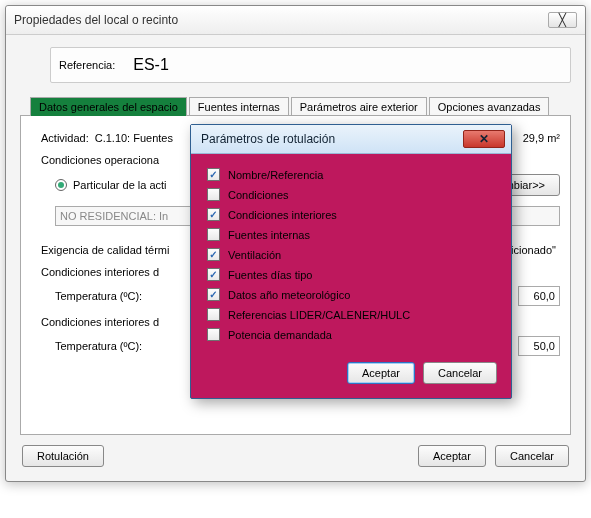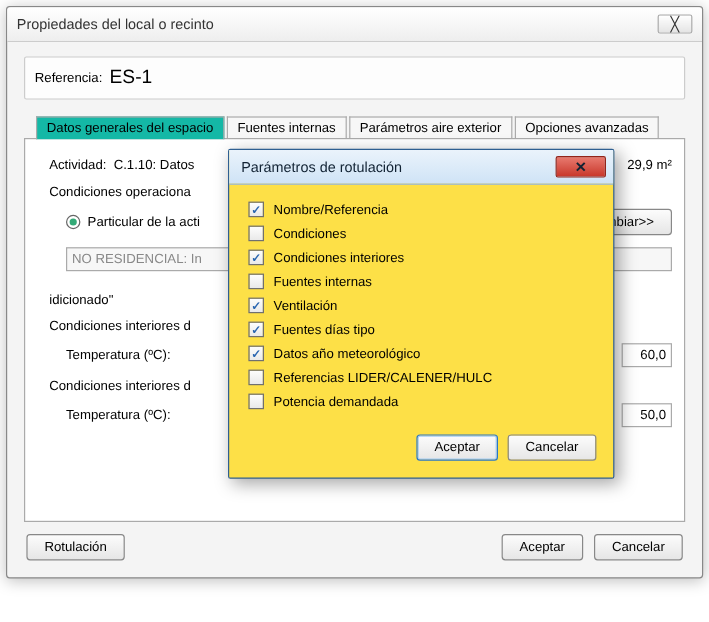--- a/index.html
+++ b/index.html
@@ -2,40 +2,40 @@
 <html><head>
 <meta charset="utf-8">
 <style>
 * { box-sizing: border-box; font-family: "Segoe UI", Tahoma, sans-serif; font-size: 11px; }
 body { margin: 0; padding: 5px; background: #fff; width: 591px; height: 518px; position: relative; }
 .outer-window { border: 1px solid #888; border-radius: 3px; background: #f4f4f4; box-shadow: 0 2px 12px rgba(0,0,0,.25); padding: 0; }
 .titlebar { background: linear-gradient(#fff,#eee); border-bottom: 1px solid #ccc; padding: 6px 8px; display: flex; justify-content: space-between; align-items: center; border-radius: 3px 3px 0 0; }
 .titlebar span { font-size: 12px; color: #333; }
 .close-x { border: 1px solid #aaa; border-radius: 2px; padding: 0 10px; background: linear-gradient(#fff,#e4e4e4); color: #555; font-family: Arial; font-size: 11px; }
 .content-pad { padding: 12px 14px 14px 14px; }
-.ref-field { border: 1px solid #ccc; background: #fdfdfd; padding: 6px 8px; display: flex; align-items: center; gap: 4px; border-radius: 2px; }
+.ref-field { border: 1px solid #ccc; background: #fdfdfd; padding: 6px 8px; display: flex; align-items: center; gap: 16px; border-radius: 2px; margin-left: 30px; }
 .ref-field input { border: none; background: transparent; flex: 1; font-size: 16px; padding: 2px; }
 .tabbar { display: flex; margin: 14px 0 0 10px; }
 .tab { padding: 3px 8px; border: 1px solid #aaa; background: #f7f7f7; margin-right: 2px; border-bottom: none; font-size: 11px; }
-.tab.active { background: #14b8a6; position: relative; z-index: 2; }
+.tab.active { background: #15803d; position: relative; z-index: 2; }
 .tab-body { border: 1px solid #aaa; background: #fff; margin-top: -1px; padding: 16px 10px 12px 10px; min-height: 320px; position: relative; }
 .field-row { display: flex; align-items: center; gap: 6px; margin-bottom: 10px; padding-left: 10px; }
 .sub-indent { padding-left: 24px; }
 .group-label { margin: 10px 0 8px 10px; color: #000; }
 .input-box { border: 1px solid #aaa; background: #fff; padding: 2px 4px; height: 20px; display: flex; align-items: center; }
 .input-box.disabled { color: #888; background: #f7f7f7; }
 .btn { border: 1px solid #888; border-radius: 3px; padding: 2px 14px; background: linear-gradient(#fcfcfc,#e6e6e6); min-width: 68px; height: 22px; display: inline-flex; align-items: center; justify-content: center; font-size: 11px; }
 .btn.default { border: 1px solid #2b77c7; box-shadow: 0 0 0 1px #a6cdf3 inset; }
 .bottom-buttons { display: flex; justify-content: space-between; margin-top: 10px; padding: 0 2px; }
 .temp-input { width: 42px; text-align: right; padding-right: 4px; }
 .radio { width: 12px; height: 12px; border: 1px solid #666; border-radius: 50%; display: inline-flex; align-items: center; justify-content: center; background: #fff; }
 .radio .dot { width: 6px; height: 6px; background: #3a7; border-radius: 50%; display: block; }
 
 
-.modal { position: absolute; top: 124px; left: 190px; width: 322px; border: 1px solid #2f5f91; background: #fde047; box-shadow: 4px 4px 14px rgba(0,0,0,.35); border-radius: 2px; z-index: 10; }
+.modal { position: absolute; top: 124px; left: 190px; width: 322px; border: 1px solid #2f5f91; background: #be185d; box-shadow: 4px 4px 14px rgba(0,0,0,.35); border-radius: 2px; z-index: 10; }
 .modal-titlebar { background: linear-gradient(#eaf3fb,#cfe3f6); border-bottom: 1px solid #9ab8d6; padding: 5px 6px 5px 10px; display: flex; justify-content: space-between; align-items: center; }
 .modal-titlebar span { font-size: 12px; color: #123; }
 .modal-close { width: 42px; height: 18px; background: linear-gradient(#e87a6f,#c8372b); border: 1px solid #92241a; border-radius: 2px; display: flex; align-items: center; justify-content: center; color: #fff; font-weight: bold; font-family: Arial; font-size:11px; }
 .modal-body { padding: 14px 16px 6px 16px; }
 .check-row { display: flex; align-items: center; gap: 8px; margin-bottom: 7px; }
 .cb { width: 13px; height: 13px; border: 1px solid #707070; background: linear-gradient(#fdfdfd,#e9e9e9); display: inline-flex; align-items: center; justify-content: center; font-size: 10px; color: #2a66b0; font-weight: bold; }
 .modal-buttons { display: flex; justify-content: flex-end; gap: 8px; padding: 8px 14px 14px 0; }
 </style>
 </head>
 <body>
@@ -55,39 +55,40 @@
     <div class="tabbar">
       <div class="tab active">Datos generales del espacio</div>
       <div class="tab">Fuentes internas</div>
       <div class="tab">Parámetros aire exterior</div>
       <div class="tab">Opciones avanzadas</div>
     </div>
 
     <div class="tab-body">
       <div class="field-row">
         <span>Actividad:</span>
-        <span>C.1.10: Datos</span>
+        <span>C.1.10: Fuentes</span>
         <span style="margin-left:auto">29,9 m²</span>
       </div>
 
       <div class="group-label">Condiciones operaciona</div>
 
       <div class="field-row sub-indent">
         <span class="radio">
             <span class="dot"></span>
           </span>
         <span>Particular de la acti</span>
         <span style="margin-left:auto" class="btn">mbiar&gt;&gt;</span>
       </div>
 
       <div class="field-row sub-indent">
         <div class="input-box disabled" style="flex:1">NO RESIDENCIAL: In</div>
       </div>
 
       <div class="group-label" style="margin-top:18px; display:flex; justify-content:space-between; padding-right:4px;">
+        <span>Exigencia de calidad térmi</span>
         <span>idicionado"</span>
       </div>
 
       <div class="group-label">Condiciones interiores d</div>
       <div class="field-row sub-indent">
         <span>Temperatura (ºC):</span>
         <span style="margin-left:auto">
           <input class="input-box temp-input" value="60,0" style="">
         </span>
       </div>

